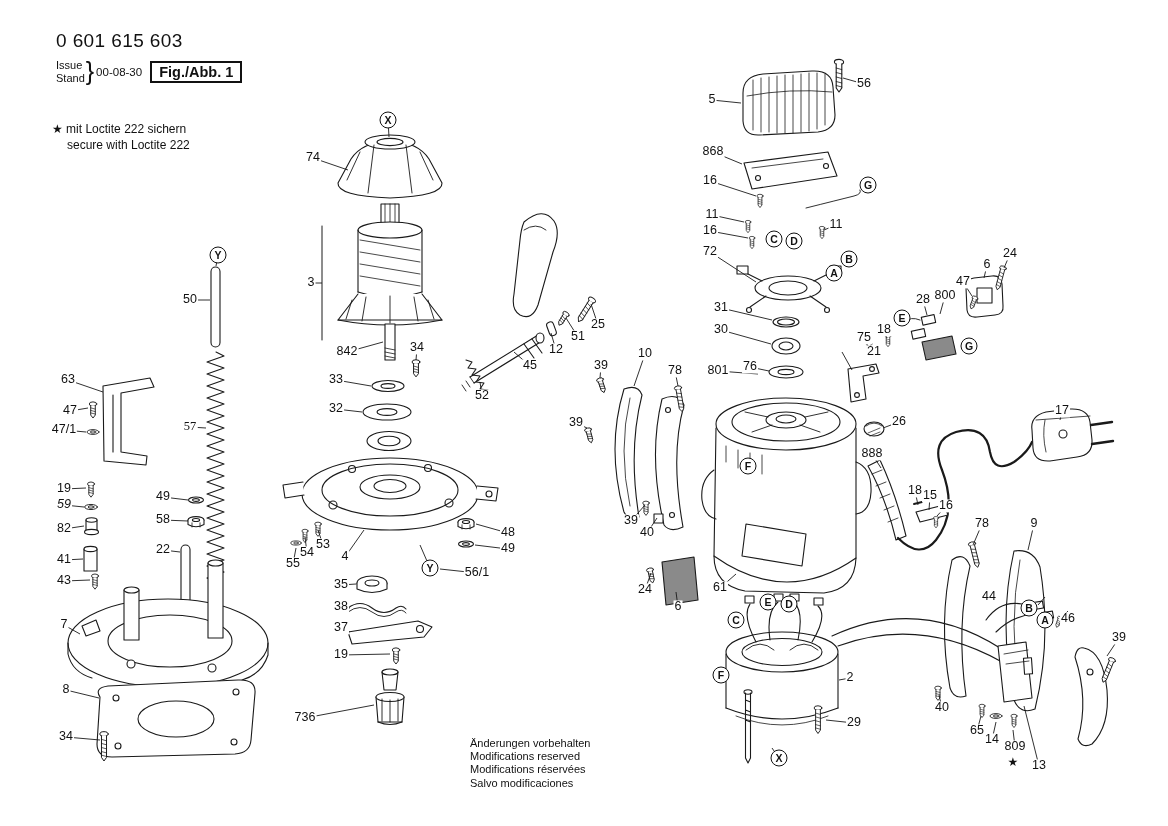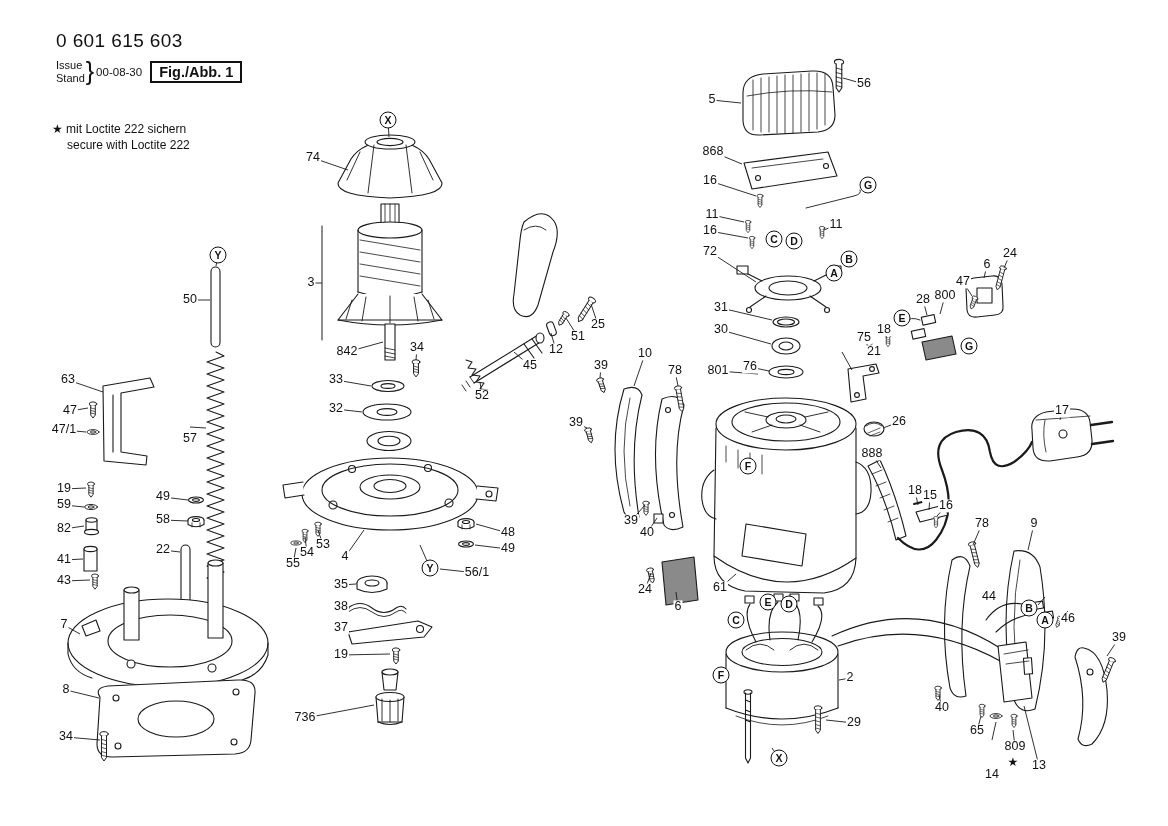--- a/index.html
+++ b/index.html
@@ -411,26 +411,26 @@
       <span class="plabel" style="left: 341px; top: 607px;">38</span>
       <span class="plabel" style="left: 341px; top: 628px;">37</span>
       <span class="plabel" style="left: 341px; top: 655px;">19</span>
       <span class="plabel" style="left: 305px; top: 718px;">736</span>
       <span class="plabel" style="left: 508px; top: 533px;">48</span>
       <span class="plabel" style="left: 508px; top: 549px;">49</span>
       <span class="plabel circled" style="left: 430px; top: 568px;">Y</span>
       <span class="plabel" style="left: 477px; top: 573px;">56/1</span>
       <span class="plabel circled" style="left: 218px; top: 255px;">Y</span>
       <span class="plabel" style="left: 190px; top: 300px;">50</span>
-      <span class="plabel" style="left: 190px; top: 439px;">57</span>
+      <span class="plabel" style="left: 190px; top: 427px; font-family: Liberation Serif, serif;">57</span>
       <span class="plabel" style="left: 68px; top: 380px;">63</span>
       <span class="plabel" style="left: 70px; top: 411px;">47</span>
       <span class="plabel" style="left: 64px; top: 430px;">47/1</span>
       <span class="plabel" style="left: 64px; top: 489px;">19</span>
-      <span class="plabel" style="left: 64px; top: 505px;">59</span>
+      <span class="plabel" style="left: 64px; top: 505px; font-style: italic;">59</span>
       <span class="plabel" style="left: 64px; top: 529px;">82</span>
       <span class="plabel" style="left: 64px; top: 560px;">41</span>
       <span class="plabel" style="left: 64px; top: 581px;">43</span>
       <span class="plabel" style="left: 163px; top: 550px;">22</span>
       <span class="plabel" style="left: 163px; top: 520px;">58</span>
       <span class="plabel" style="left: 163px; top: 497px;">49</span>
       <span class="plabel" style="left: 64px; top: 625px;">7</span>
       <span class="plabel" style="left: 66px; top: 690px;">8</span>
       <span class="plabel" style="left: 66px; top: 737px;">34</span>
       <span class="plabel" style="left: 712px; top: 100px;">5</span>
@@ -485,21 +485,21 @@
       <span class="plabel" style="left: 1119px; top: 638px;">39</span>
       <span class="plabel circled" style="left: 768px; top: 602px;">E</span>
       <span class="plabel circled" style="left: 789px; top: 604px;">D</span>
       <span class="plabel circled" style="left: 736px; top: 620px;">C</span>
       <span class="plabel circled" style="left: 721px; top: 675px;">F</span>
       <span class="plabel" style="left: 850px; top: 678px;">2</span>
       <span class="plabel" style="left: 854px; top: 723px;">29</span>
       <span class="plabel circled" style="left: 779px; top: 758px;">X</span>
       <span class="plabel" style="left: 942px; top: 708px;">40</span>
       <span class="plabel" style="left: 977px; top: 731px;">65</span>
-      <span class="plabel" style="left: 992px; top: 775px;">14</span>
+      <span class="plabel" style="left: 992px; top: 740px;">14</span>
       <span class="plabel" style="left: 1015px; top: 747px;">809</span>
       <span class="plabel star" style="left: 1013px; top: 762px;">★</span>
       <span class="plabel" style="left: 1039px; top: 766px; text-align: center;">13</span>
     </div>
 
   <header class="hdr">
     <div class="pn">0 601 615 603</div>
     <div class="issue-row">
       <div class="issue-labels">
         <span>Issue</span>
@@ -512,14 +512,20 @@
   </header>
 
   <div class="loctite">
     <div>
       <span>★</span>
       <span>mit Loctite 222 sichern</span>
     </div>
     <div class="ind">secure with Loctite 222</div>
   </div>
 
+  <div class="mods">
+    <div>Änderungen vorbehalten</div>
+    <div>Modifications reserved</div>
+    <div>Modifications réservées</div>
+    <div>Salvo modificaciones</div>
+  </div>
 
 </div>
 
 </body></html>

